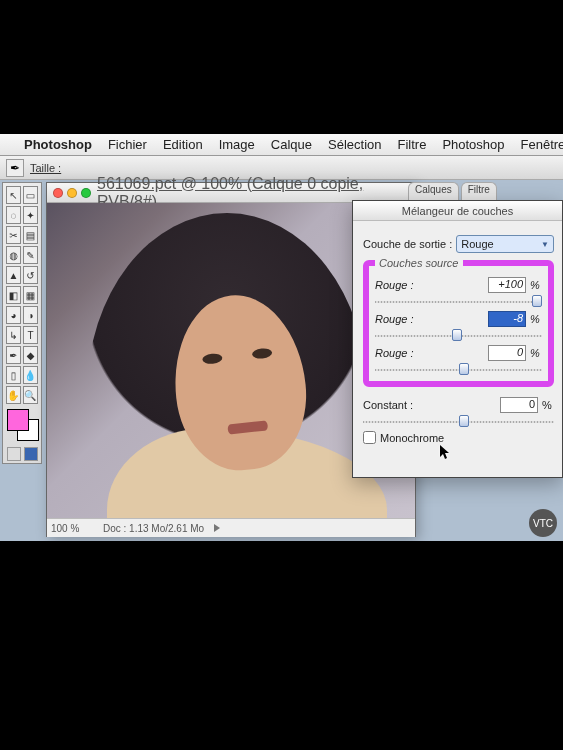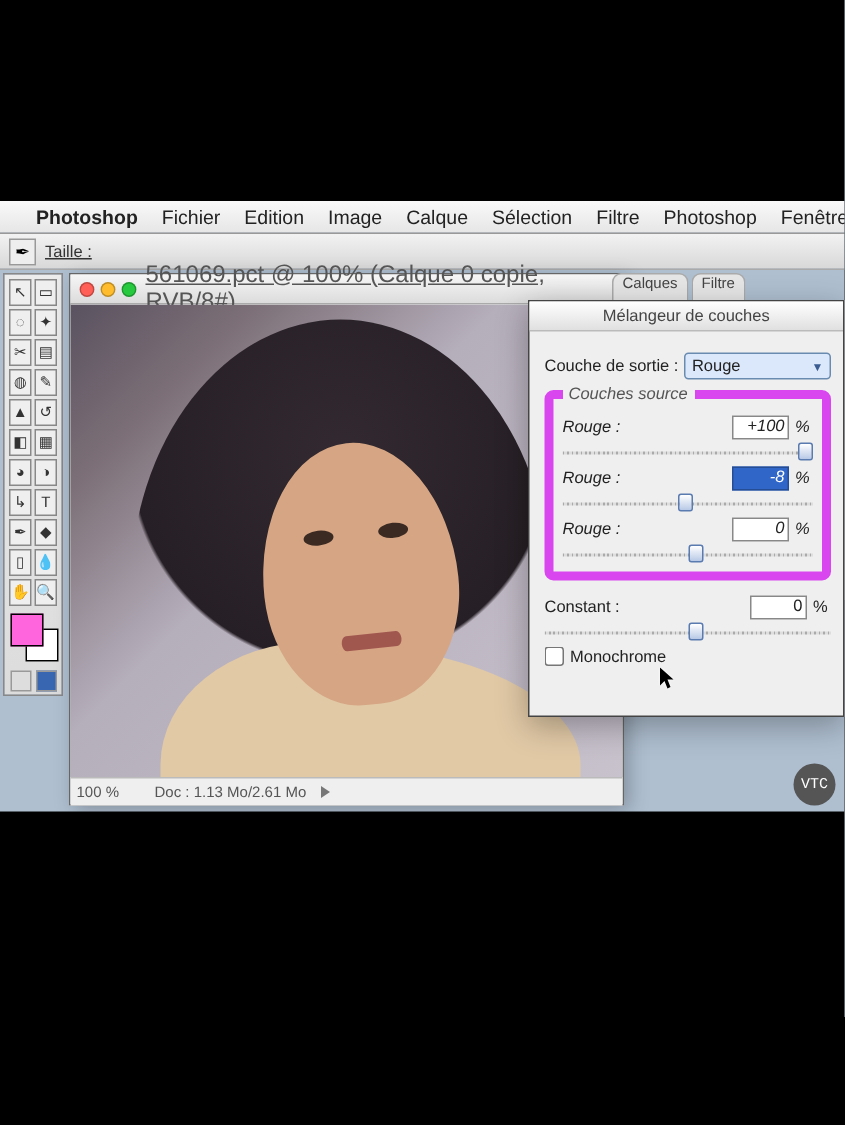--- a/index.html
+++ b/index.html
@@ -45,21 +45,21 @@
 .mouth { position: absolute; left: 48px; top: 128px; width: 40px; height: 10px; background: #a0574e; border-radius: 4px/6px; }
 .shoulder { position: absolute; left: 60px; bottom: 0; width: 280px; height: 90px; background: #e1c9a6; border-radius: 40% 70% 0 0 / 100% 100% 0 0; }
 
 .palette-area { position: absolute; right: 0; top: 48px; width: 155px; }
 .tabs { height: 18px; display: flex; font-size: 10px; }
 .tab { background: #e6e6e6; border: 1px solid #aaa; border-bottom: none; padding: 1px 6px; color: #444; border-radius: 6px 6px 0 0; margin-right: 2px; }
 .palette { height: 200px; background: #ececec; border: 1px solid #999; position: relative; font-size: 10px; color: #444; }
 .palette .thumb { width: 54px; height: 54px; background: linear-gradient(135deg,#fff,#ccc); border: 1px solid #777; position: absolute; right: 8px; bottom: 76px; }
 .palette .layerline { position: absolute; right: 6px; bottom: 56px; }
 
-.vtc { position: absolute; right: 6px; bottom: 4px; width: 28px; height: 28px; border-radius: 50%; background: #555; color: #fff; font-size: 10px; display: flex; align-items: center; justify-content: center; font-family: Liberation Mono, monospace; }
+.vtc { position: absolute; right: 6px; bottom: 4px; width: 28px; height: 28px; border-radius: 50%; background: #555; color: #fff; font-size: 10px; display: flex; align-items: center; justify-content: center; }
 
 .dialog { position: absolute; right: 0; top: 66px; width: 211px; height: 278px; background: #efefef; border: 1px solid #444; box-shadow: 0 6px 20px rgba(0,0,0,.3); font-size: 11px; color: #222; }
 .dialog .dtitle { height: 20px; background: linear-gradient(#fff,#e0e0e0); border-bottom: 1px solid #bbb; display: flex; align-items: center; justify-content: center; font-size: 11px; color: #444; }
 .dialog .content { padding: 10px 8px 6px 10px; }
 .row { display: flex; align-items: center; margin: 4px 0; gap: 4px; }
 .row .lab { flex: 0 0 auto; }
 .row .val { width: 38px; height: 16px; border: 1px solid #888; background: #fff; text-align: right; padding: 0 2px; font-size: 11px; }
 .row .val.selected { background: #3066c8; color: #fff; border-color: #244d96; }
 .row .pct { width: 12px; }
 .slider { position: relative; height: 10px; margin: 0 0 4px 0; }

